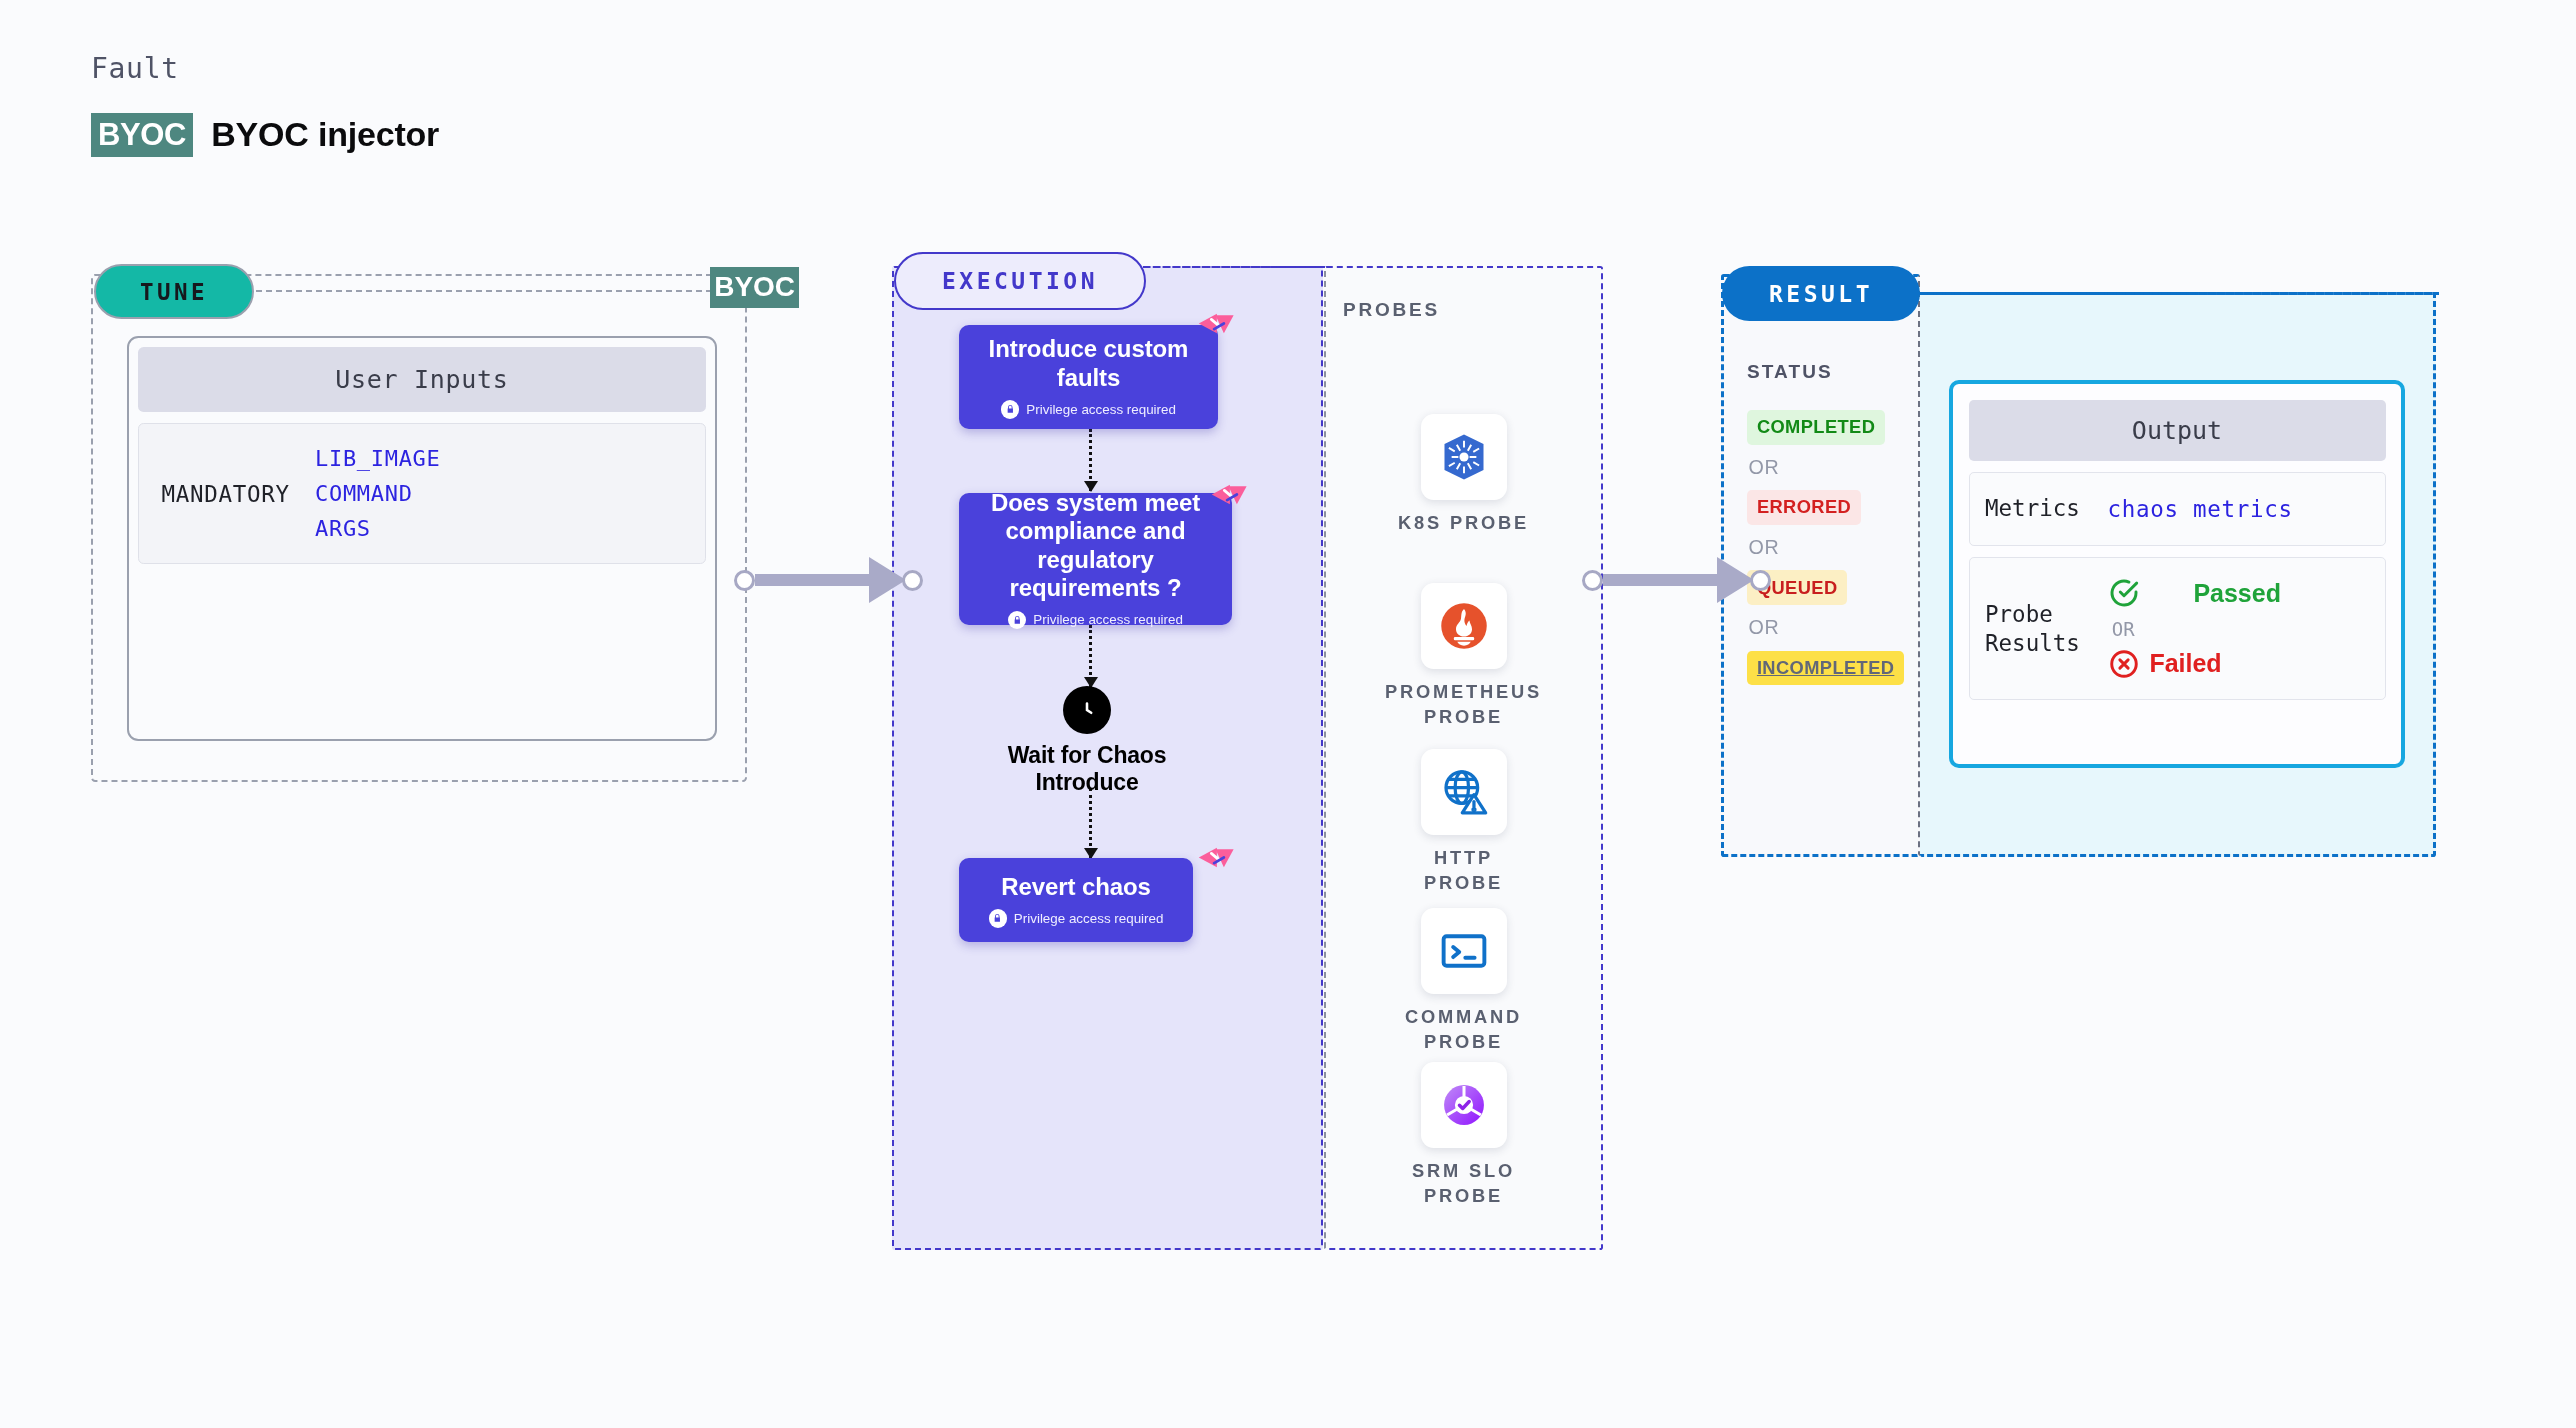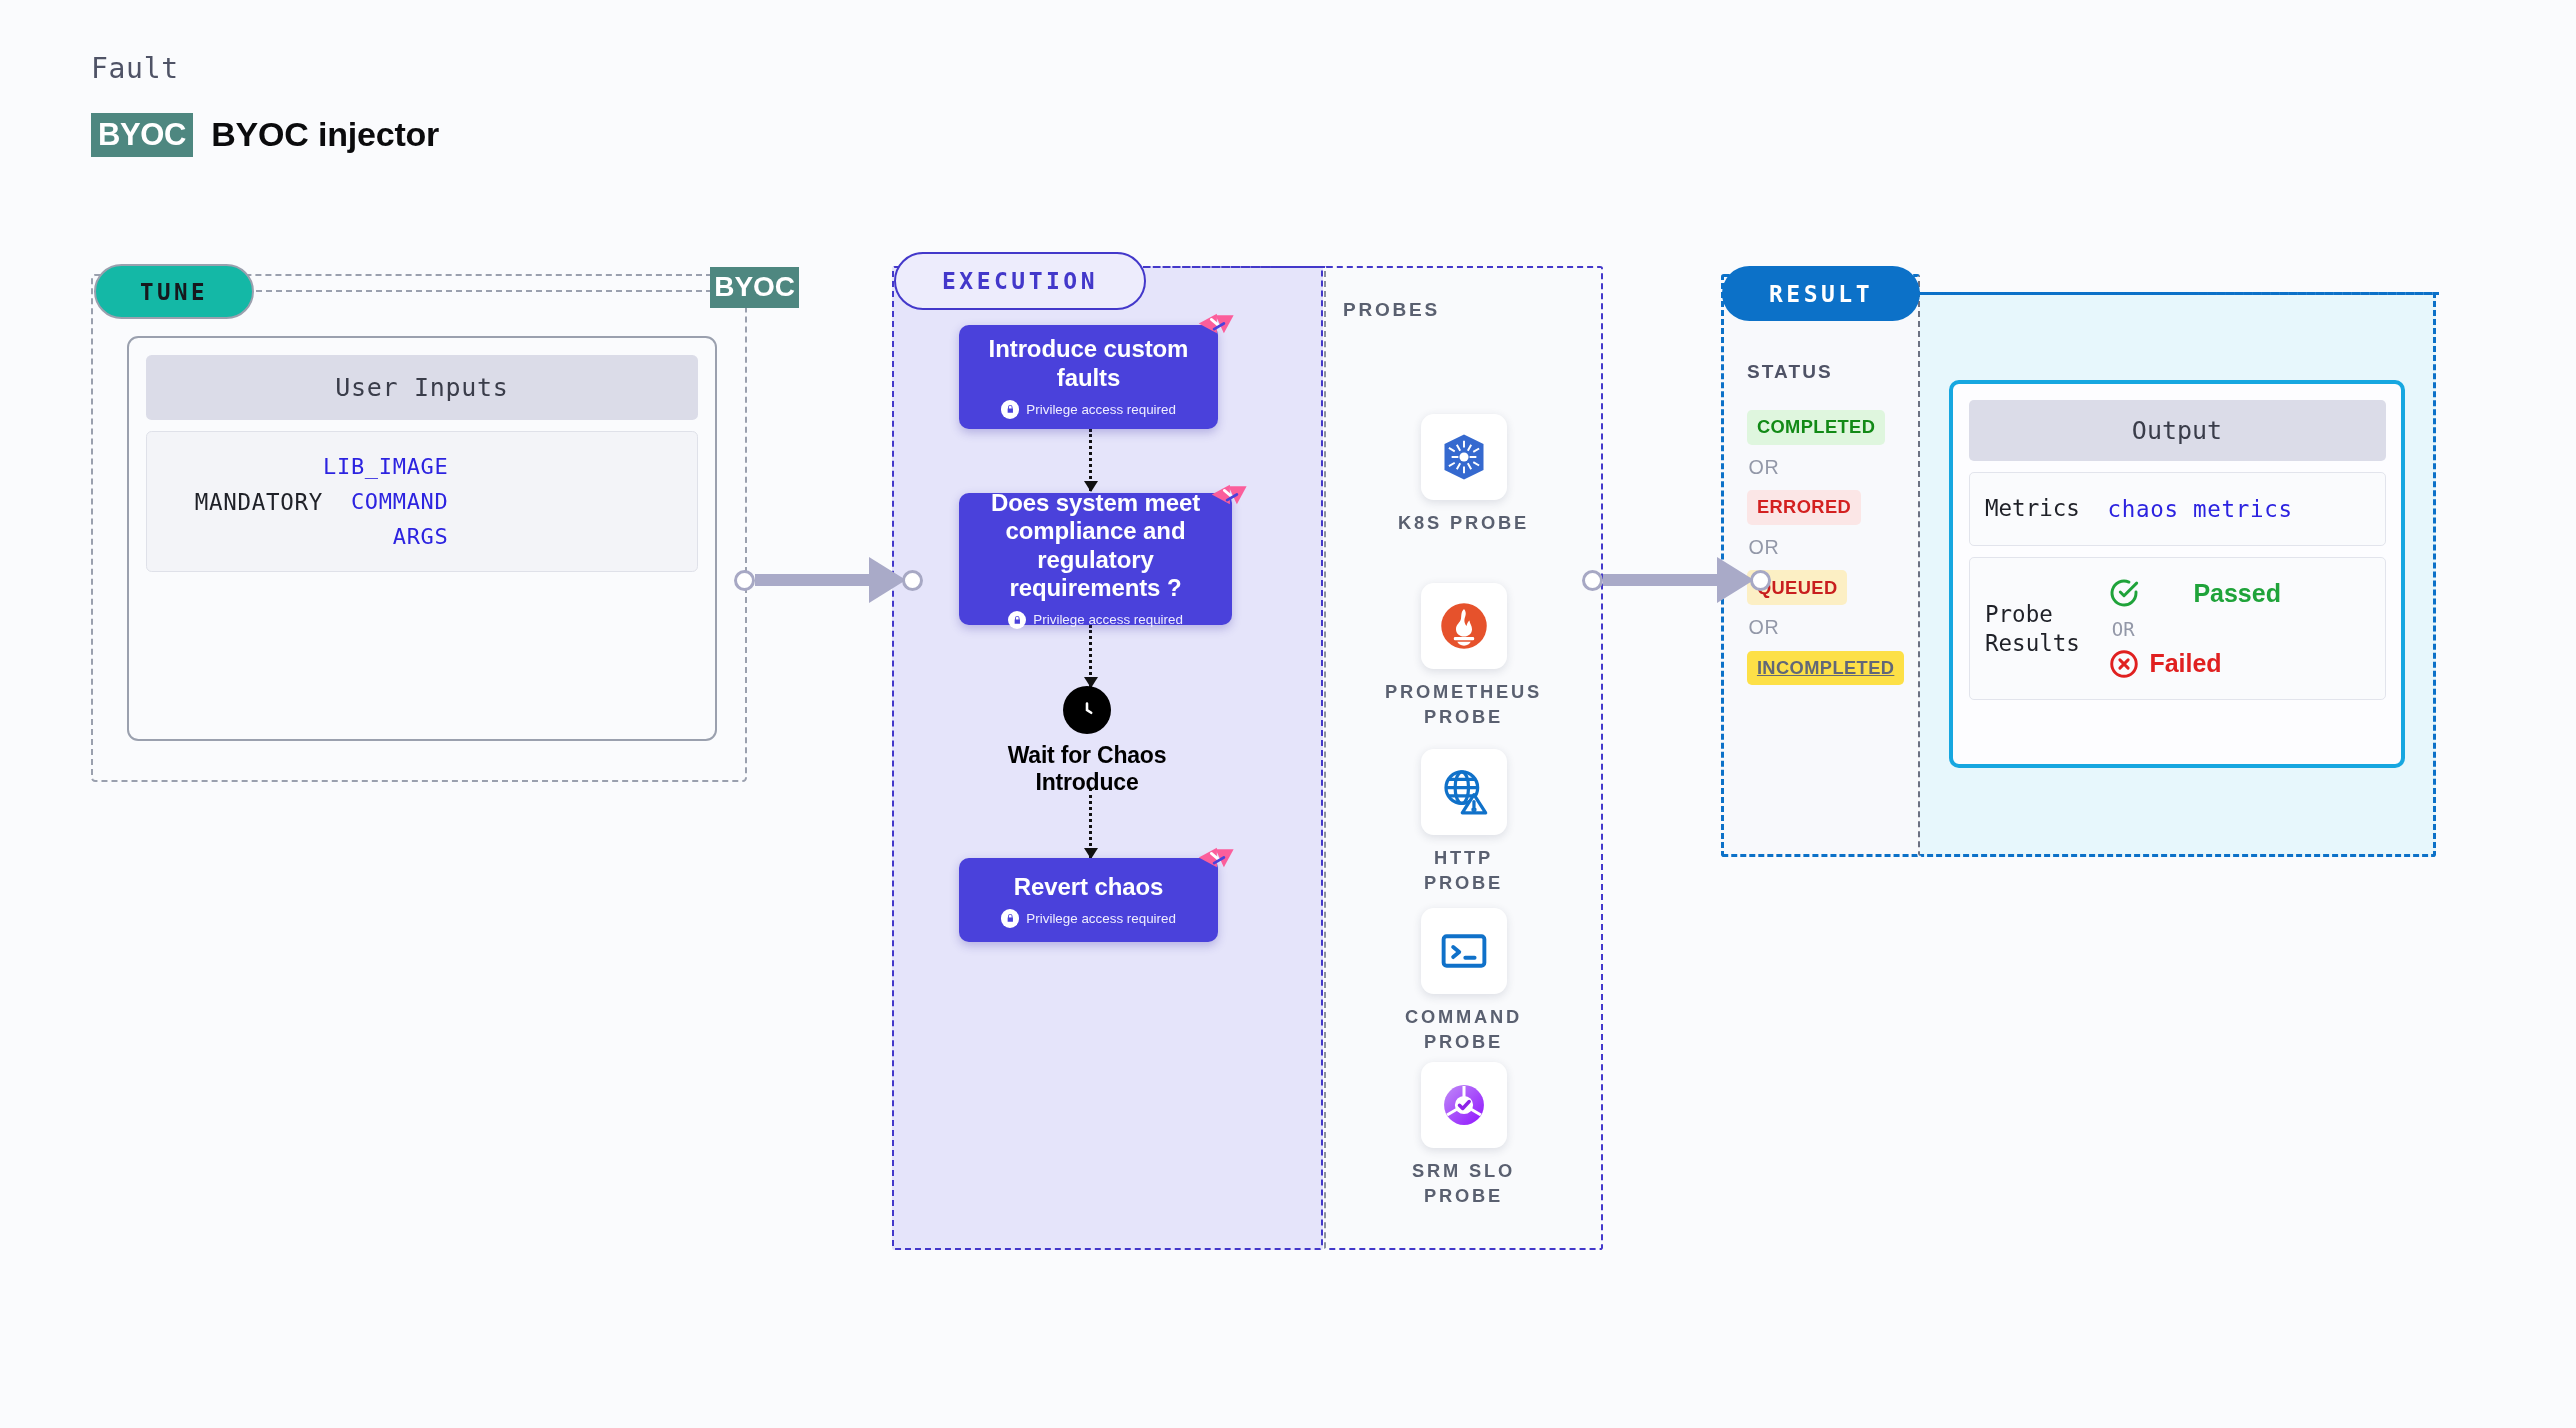--- a/index.html
+++ b/index.html
@@ -95,22 +95,21 @@
   }
   .result-dash-top {
     position: absolute; left: 1918px; top: 292px; width: 521px; height: 0;
     border-top: 3.5px dashed #0C71C8; z-index: 20;
   }
 
   
   .ui-card {
     position: absolute; left: 127px; top: 336px; width: 590px; height: 405px;
     background: #FAFBFD; border: 2.1px solid #9AA0AE; border-radius: 11.3px;
-    padding: 17px;
-    text-align: right;
+    padding: 9px;
   }
   .ui-head {
     height: 65px; background: #DBDCE8; border-radius: 5.6px;
     display: flex; align-items: center; justify-content: center;
     font-family: "DejaVu Sans Mono", monospace; font-size: 25px;
     color: #3A3D4A; letter-spacing: 0.7px;
   }
   .ui-group {
     margin-top: 11.3px; background: #F3F4F8; border: 1.4px solid #DFE1E9;
     border-radius: 5.6px; display: flex; align-items: center;
@@ -135,21 +134,21 @@
     margin-top: 8.4px; font-size: 13.4px; font-weight: 400; color: #EFEEFF;
   }
   .lockdot {
     width: 18.3px; height: 18.3px; border-radius: 50%; background: #fff;
     display: flex; align-items: center; justify-content: center;
   }
   .lockdot svg { width: 10.6px; height: 10.6px; }
 
   .node-1 { left: 959px; top: 325px; width: 259px; height: 104px; }
   .node-2 { left: 959px; top: 493px; width: 273px; height: 132px; }
-  .node-3 { left: 959px; top: 858px; width: 259px; height: 84px; }
+  .node-3 { left: 959px; top: 858px; width: 234px; height: 84px; }
 
   
   .chaos-badge { position: absolute; width: 39px; height: 37px; z-index: 18; }
 
   
   .clock-node { position: absolute; left: 1006px; top: 686px; width: 162px; z-index: 12;
                 display: flex; flex-direction: column; align-items: center; }
   .clock-circle { width: 48px; height: 48px; border-radius: 50%; background: #000;
                   display: flex; align-items: center; justify-content: center; }
   .clock-circle svg { width: 28px; height: 28px; }

